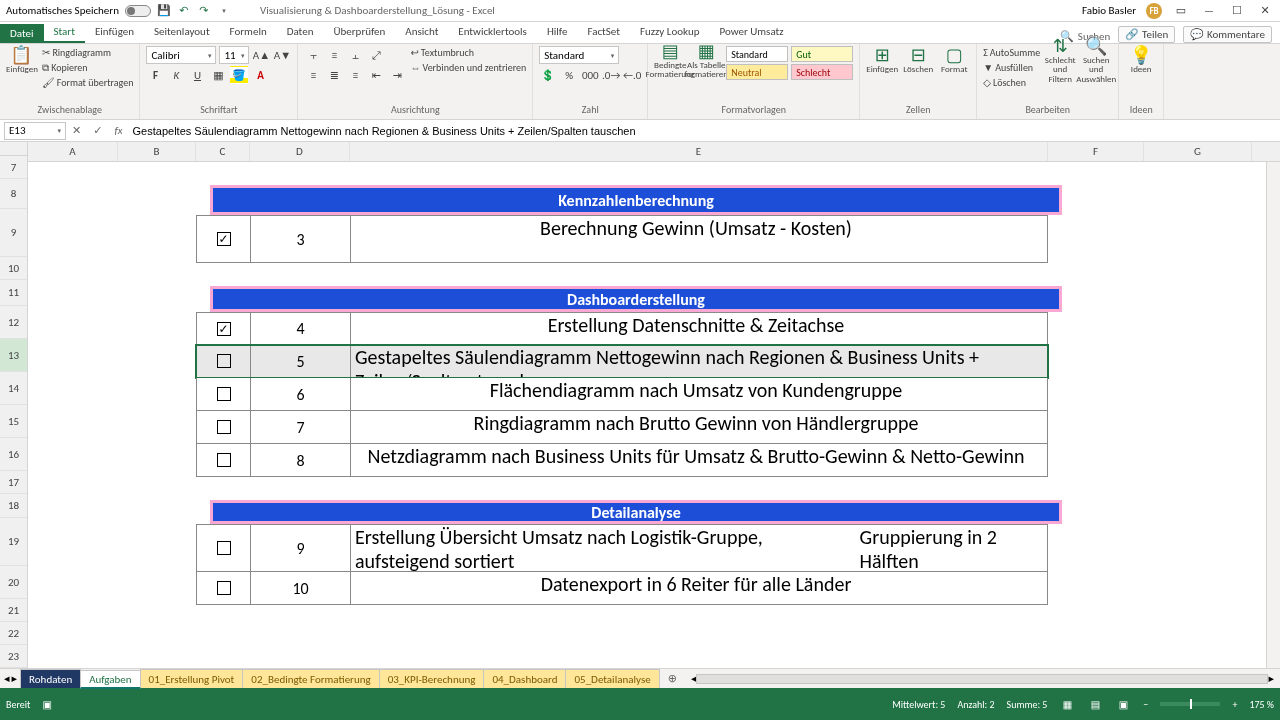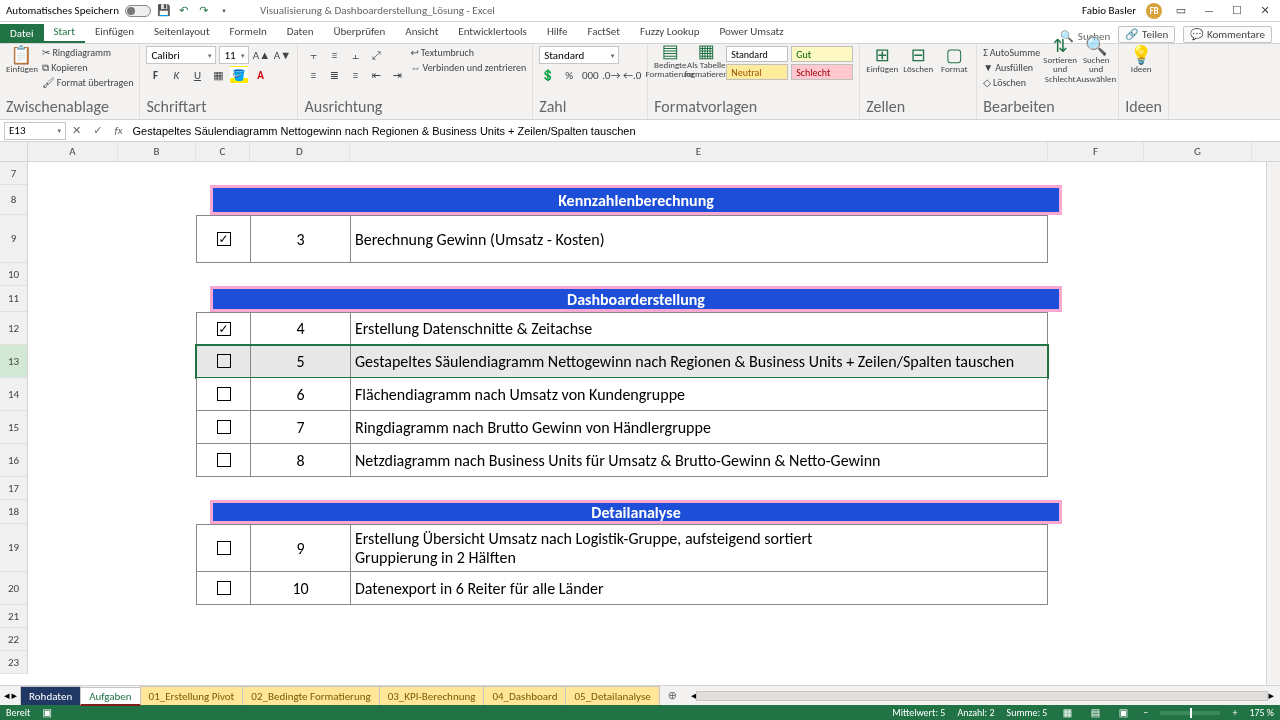--- a/index.html
+++ b/index.html
@@ -24,21 +24,21 @@
   .tab.active { border-bottom: 2px solid #217346; color: #217346; }
   .tabs-spacer { flex: 1; }
   .search-wrap { display: flex; align-items: center; gap: 4px; color: #666; padding: 0 8px; }
   .right-buttons { display: flex; gap: 8px; padding-right: 8px; }
   .share-btn, .comment-btn { display: flex; align-items: center; gap: 3px; border: 1px solid #c4c4c4; padding: 1px 6px; border-radius: 2px; color: #444; background: #fafafa; }
 
   
   .ribbon { height: 76px; background: #f3f2f1; border-bottom: 1px solid #d4d4d4; display: flex; }
   .group { border-right: 1px solid #e1dfdd; padding: 2px 6px; display: flex; flex-direction: column; justify-content: space-between; }
   .group-body { display: flex; gap: 4px; align-items: flex-start; }
-  .group-label { text-align: left; font-size: 16px; color: #666; padding-bottom: 1px; }
+  .group-label { text-align: center; font-size: 10px; color: #666; padding-bottom: 1px; }
   .stackv { display: flex; flex-direction: column; gap: 2px; }
   .row { display: flex; gap: 3px; align-items: center; }
   .bigico { width: 32px; height: 28px; display: flex; flex-direction: column; align-items: center; justify-content: center; color: #217346; }
   .bigico .glyph { font-size: 18px; line-height: 1; }
   .bigico .lbl { font-size: 9px; color: #444; text-align: center; line-height: 1.05; }
   .fontname { width: 70px; height: 18px; border: 1px solid #c8c6c4; background: #fff; padding: 0 4px; font-size: 11px; display: flex; align-items: center; justify-content: space-between; }
   .fontsize { width: 30px; height: 18px; border: 1px solid #c8c6c4; background: #fff; padding: 0 4px; font-size: 11px; display: flex; align-items: center; justify-content: space-between; }
   .btnmini { width: 18px; height: 18px; border: 1px solid transparent; display: inline-flex; align-items: center; justify-content: center; font-size: 11px; color: #444; }
   .dd-caret { font-size: 7px; color: #666; }
   .numfmt { width: 80px; height: 18px; border: 1px solid #c8c6c4; background: #fff; display: flex; align-items: center; justify-content: space-between; padding: 0 4px; }
@@ -66,36 +66,36 @@
   .corner { width: 28px; height: 20px; background: #f0f0f0; border-right: 1px solid #d4d4d4; border-bottom: 1px solid #d4d4d4; }
   .cells { position: relative; }
 
   
   .ws { position: absolute; left: 28px; top: 20px; }
   .blockhdr { background: #1d4ed8; color: #fff; font-weight: 600; font-size: 16px; display: flex; align-items: center; justify-content: center; border: 3px solid #f9a8d4; margin-left: 14px; }
   .blockrow { display: flex; border: 1px solid #888; border-top: none; background: #fff; }
   .blockrow.first { border-top: 1px solid #888; }
   .bc-chk { width: 54px; display: flex; align-items: center; justify-content: center; border-right: 1px solid #888; }
   .bc-num { width: 100px; display: flex; align-items: center; justify-content: center; font-size: 16px; border-right: 1px solid #888; }
-  .bc-txt { width: 690px; padding: 0 4px; font-size: 16px; display: flex; flex-direction: column; justify-content: center; }
+  .bc-txt { width: 690px; padding: 0 4px; font-size: 20px; display: flex; flex-direction: row; justify-content: center; }
   .chkbox { width: 14px; height: 14px; border: 1.5px solid #000; display: inline-flex; align-items: center; justify-content: center; font-size: 12px; line-height: 1; }
   .sel-row { background: #e8e8e8; outline: 2px solid #217346; outline-offset: -1px; }
 
   
   .sheettabs { height: 20px; background: #f3f2f1; border-top: 1px solid #d4d4d4; display: flex; align-items: stretch; }
   .navarrows { display: flex; align-items: center; gap: 2px; padding: 0 4px; }
   .sheet-tab { padding: 2px 8px; border: 1px solid #c8c6c4; border-bottom: none; margin-left: -1px; font-size: 11px; display: flex; align-items: center; background: #ffe699; color: #7a5b00; }
   .sheet-tab.blue { background: #1f3864; color: #fff; }
-  .sheet-tab.active { background: #fff; color: #217346; border-bottom: 2px solid #7f1d1d; position: relative; top: 1px; }
+  .sheet-tab.active { background: #fff; color: #217346; border-bottom: 2px solid #0f766e; position: relative; top: 1px; }
   .addsheet { padding: 0 8px; display: flex; align-items: center; color: #666; }
   .hscroll { flex: 1; display: flex; align-items: center; padding: 0 6px; }
   .hscroll .track { flex: 1; height: 10px; background: #e1dfdd; border: 1px solid #c8c6c4; position: relative; }
 
   
-  .status { height: 15px; background: #217346; color: #fff; display: flex; align-items: center; font-size: 10px; padding: 0 6px; gap: 12px; }
+  .status { height: 32px; background: #217346; color: #fff; display: flex; align-items: center; font-size: 10px; padding: 0 6px; gap: 12px; }
   .status .spacer { flex: 1; }
   .status .zoom-track { width: 60px; height: 4px; background: #3a8a5c; position: relative; }
   .status .zoom-track::after { content: ""; position: absolute; left: 50%; top: -3px; width: 2px; height: 10px; background: #fff; }
   .viewbtn { width: 16px; height: 14px; display: inline-flex; align-items: center; justify-content: center; }
 
   .vscroll { position: absolute; right: 0; top: 20px; bottom: 0; width: 14px; background: #f3f2f1; border-left: 1px solid #d4d4d4; }
 </style>
 </head>
 <body>
 
@@ -313,21 +313,21 @@
             <span>▼</span>
             <span>Ausfüllen</span>
           </span>
         <span class="mini-link">
             <span>◇</span>
             <span>Löschen</span>
           </span>
       </div>
       <div class="bigico">
           <span class="glyph">⇅</span>
-          <span class="lbl">Sortieren und Schlecht</span>
+          <span class="lbl">Schlecht und Filtern</span>
         </div>
       <div class="bigico">
           <span class="glyph">🔍</span>
           <span class="lbl">Suchen und Auswählen</span>
         </div>
     </div>
     <div class="group-label">Bearbeiten</div>
   </div>
 
   <div class="group">

